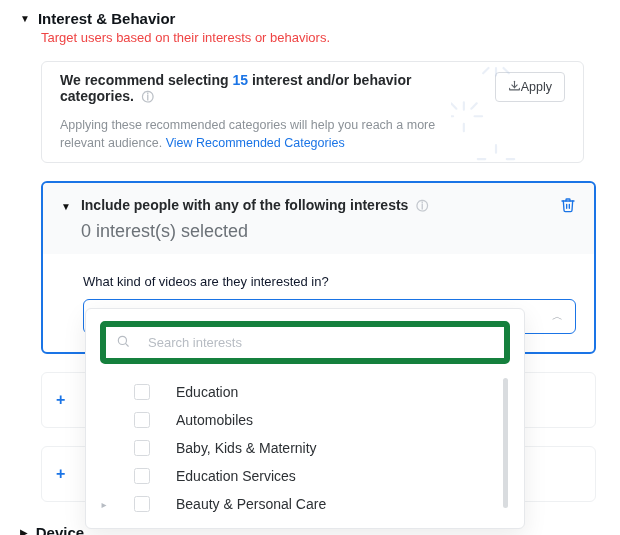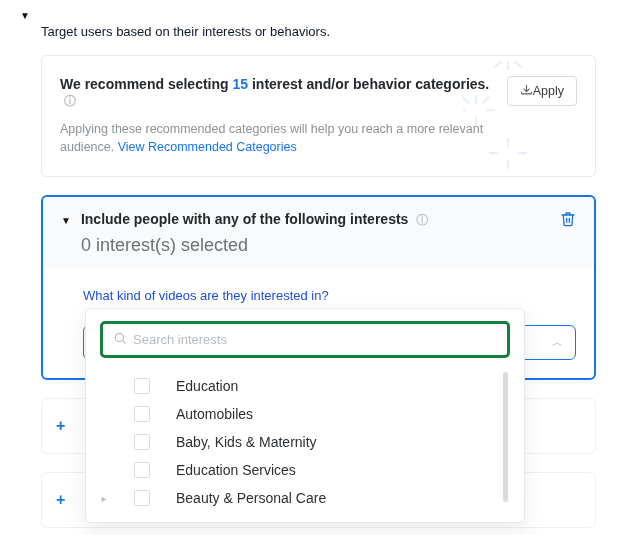--- a/index.html
+++ b/index.html
@@ -27,31 +27,31 @@
 .section-header .caret {
   font-size: 10px;
   color: #111;
 }
 .section-title {
   font-weight: 600;
   font-size: 15px;
 }
 .section-sub {
   margin-left: 27px;
-  color: #0f172a;
+  color: #ef4444;
   font-size: 13px;
   margin-bottom: 16px;
 }
 
 .reco-card {
   margin-left: 27px;
-  margin-right: 10px;
+  margin-right: 22px;
   border: 1px solid #e6e8eb;
   border-radius: 6px;
-  padding: 20px 18px;
+  padding: 10px 18px;
   display: flex;
   align-items: flex-start;
   gap: 16px;
   position: relative;
   overflow: hidden;
   background:#fff;
 }
 .reco-deco {
   position: absolute;
   right: 42px;
@@ -126,23 +126,23 @@
 }
 .trash {
   color:#1a74e6;
   font-size:15px;
   cursor:pointer;
 }
 .include-body {
   padding: 20px 18px 0 40px;
 }
 .prompt {
-  color:#1d4ed8;
+  color:#0f172a;
   font-size:13px;
-  margin-bottom:22px;
+  margin-bottom:10px;
 }
 .select-box {
   border: 1px solid #1a74e6;
   border-radius: 6px;
   padding: 9px 12px;
   display:flex;
   align-items:center;
   justify-content:space-between;
   color:#b7bcc3;
   font-size:13.5px;
@@ -157,26 +157,26 @@
   top: 308px;
   width: 410px;
   background:#fff;
   border: 1px solid #e6e8eb;
   border-radius: 6px;
   box-shadow: 0 8px 24px rgba(0,0,0,0.08);
   padding: 12px 14px 10px 14px;
   z-index: 50;
 }
 .search-wrap {
-  border: 3px solid #15803d;
+  border: 6px solid #15803d;
   border-radius: 5px;
   padding: 7px 10px;
   display:flex;
   align-items:flex-start;
-  gap:4px;
+  gap:16px;
   color:#b7bcc3;
   margin-bottom: 14px;
 }
 .search-wrap input {
   border:none;
   outline:none;
   flex:1;
   font-size:13px;
   color:#333;
   background:transparent;
@@ -243,20 +243,21 @@
 .device-header .caret { font-size:10px; color:#111;}
 .device-title { font-weight:600; font-size:15px;}
 </style>
 </head>
 <body>
 
 <div class="canvas">
 
   <div class="section-header">
     <span class="caret">▼</span>
+    <span class="section-title">Interest &amp; Behavior</span>
   </div>
   <div class="section-sub">Target users based on their interests or behaviors.</div>
 
   <div class="reco-card">
     <svg class="reco-deco" viewBox="0 0 80 140" aria-hidden="true">
       <g fill="none" stroke="currentColor" stroke-width="2">
         <path d="M40 8 v7 M40 28 v7 M30 21 h-7 M57 21 h-7 M33 14 l-5 -5 M47 14 l5 -5 M33 28 l-5 5 M47 28 l5 5" stroke-linecap="round"></path>
         <path d="M10 60 v7 M10 80 v7 M0 73 h-7 M27 73 h-7 M3 66 l-5 -5 M17 66 l5 -5" stroke-linecap="round"></path>
         <path d="M40 100 v7 M40 120 v7 M30 113 h-7 M57 113 h-7" stroke-linecap="round"></path>
       </g>

